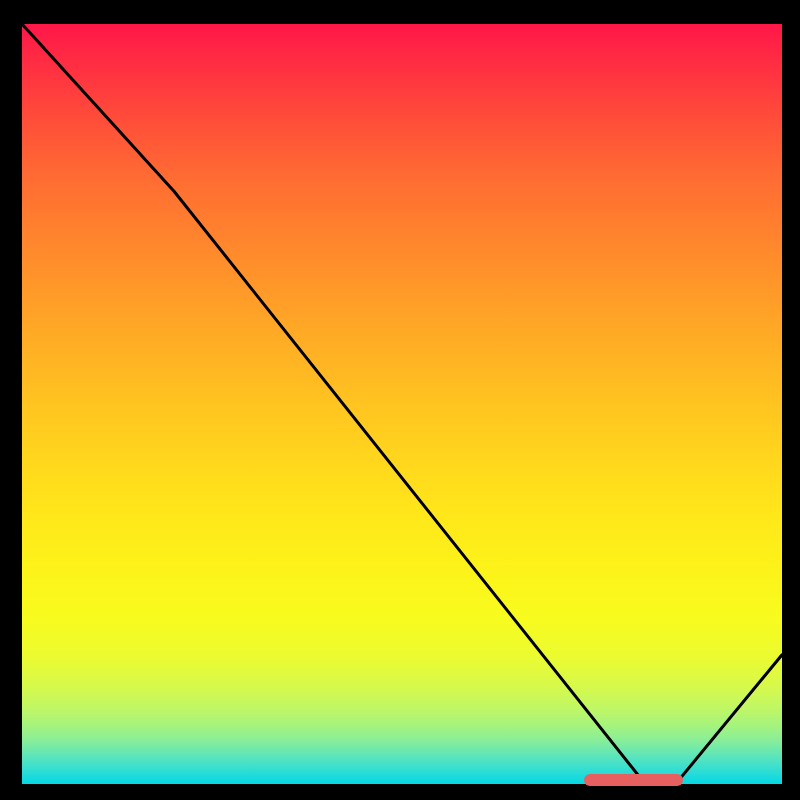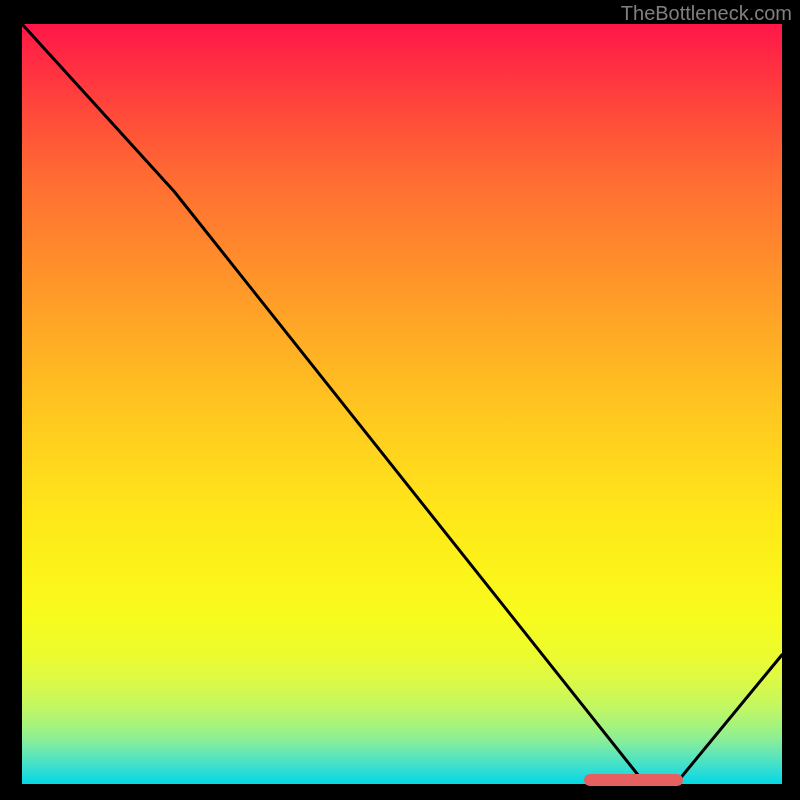--- a/index.html
+++ b/index.html
@@ -67,21 +67,20 @@
     background: #e66060;
     border-radius: 6px;
     height: 12px;
     z-index: 3;
   }
 </style>
 </head>
 <body>
 
 <div class="chart-container">
-  <div class="attribution">TheBottleneck.com</div>
 
   <div class="plot-area">
     <svg class="curve-svg" viewBox="0 0 760 760" preserveAspectRatio="none">
       <path id="curvePath" d="M0.0 0.0 L152.0 167.2 L623.2 760.0 L653.6 760.0 L760.0 630.8" stroke="#000000" stroke-width="3" fill="none" stroke-linejoin="round" stroke-linecap="round"></path>
     </svg>
     <div class="marker" id="optMarker" style="left: 562.4px; width: 98.8px; top: 750.2px;"></div>
   </div>
 </div>
 
 </body></html>

